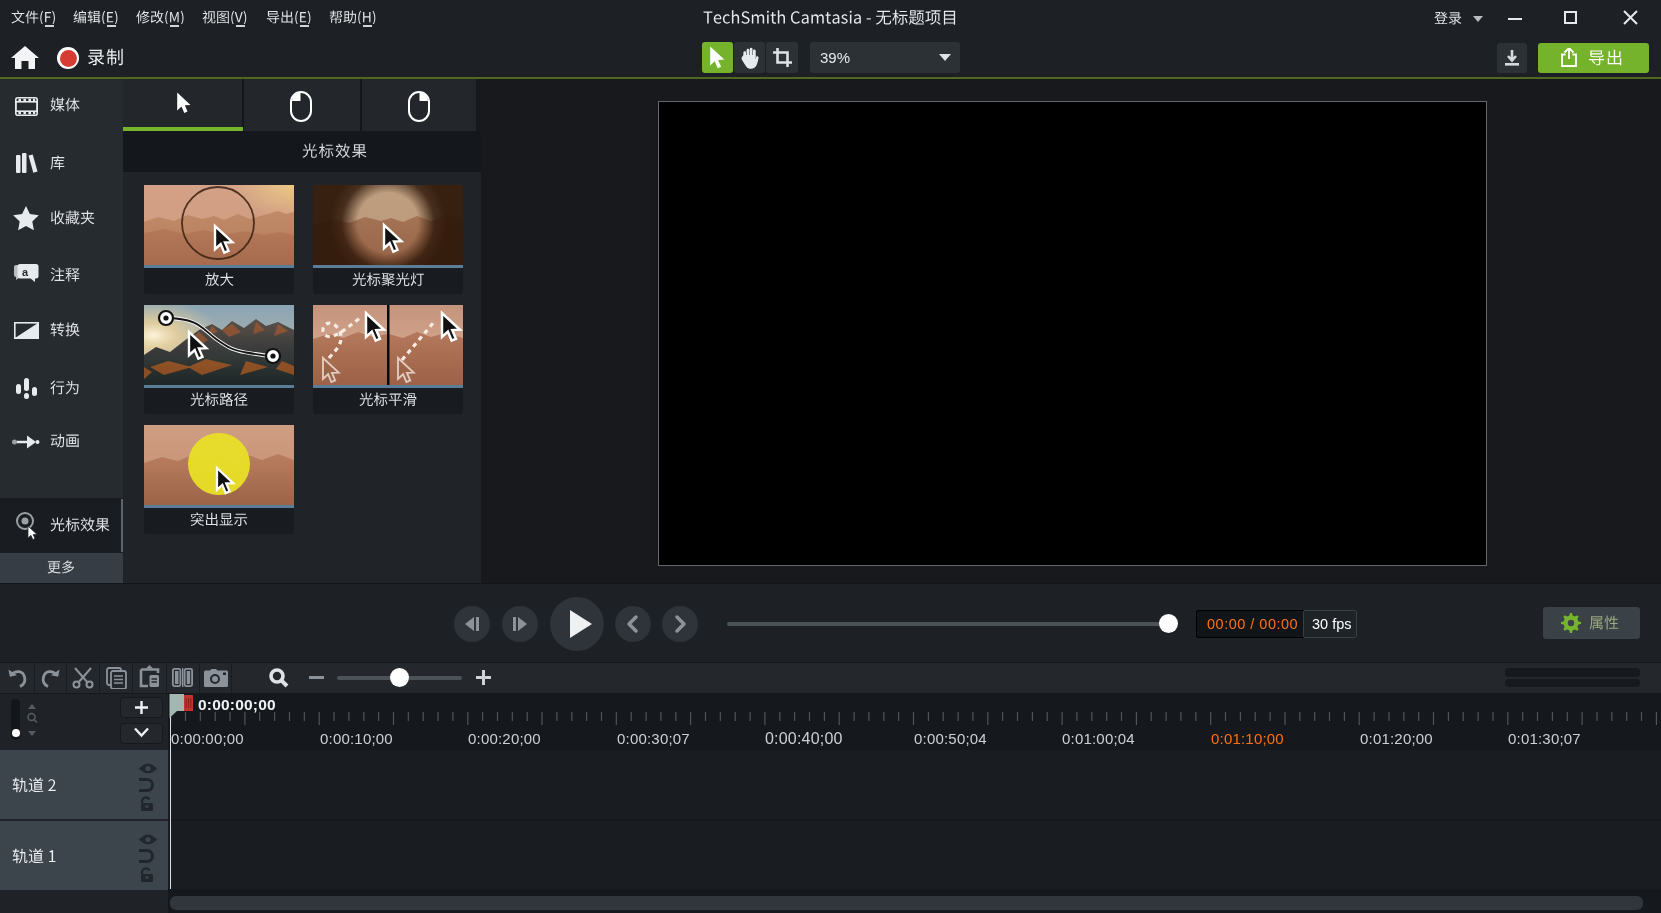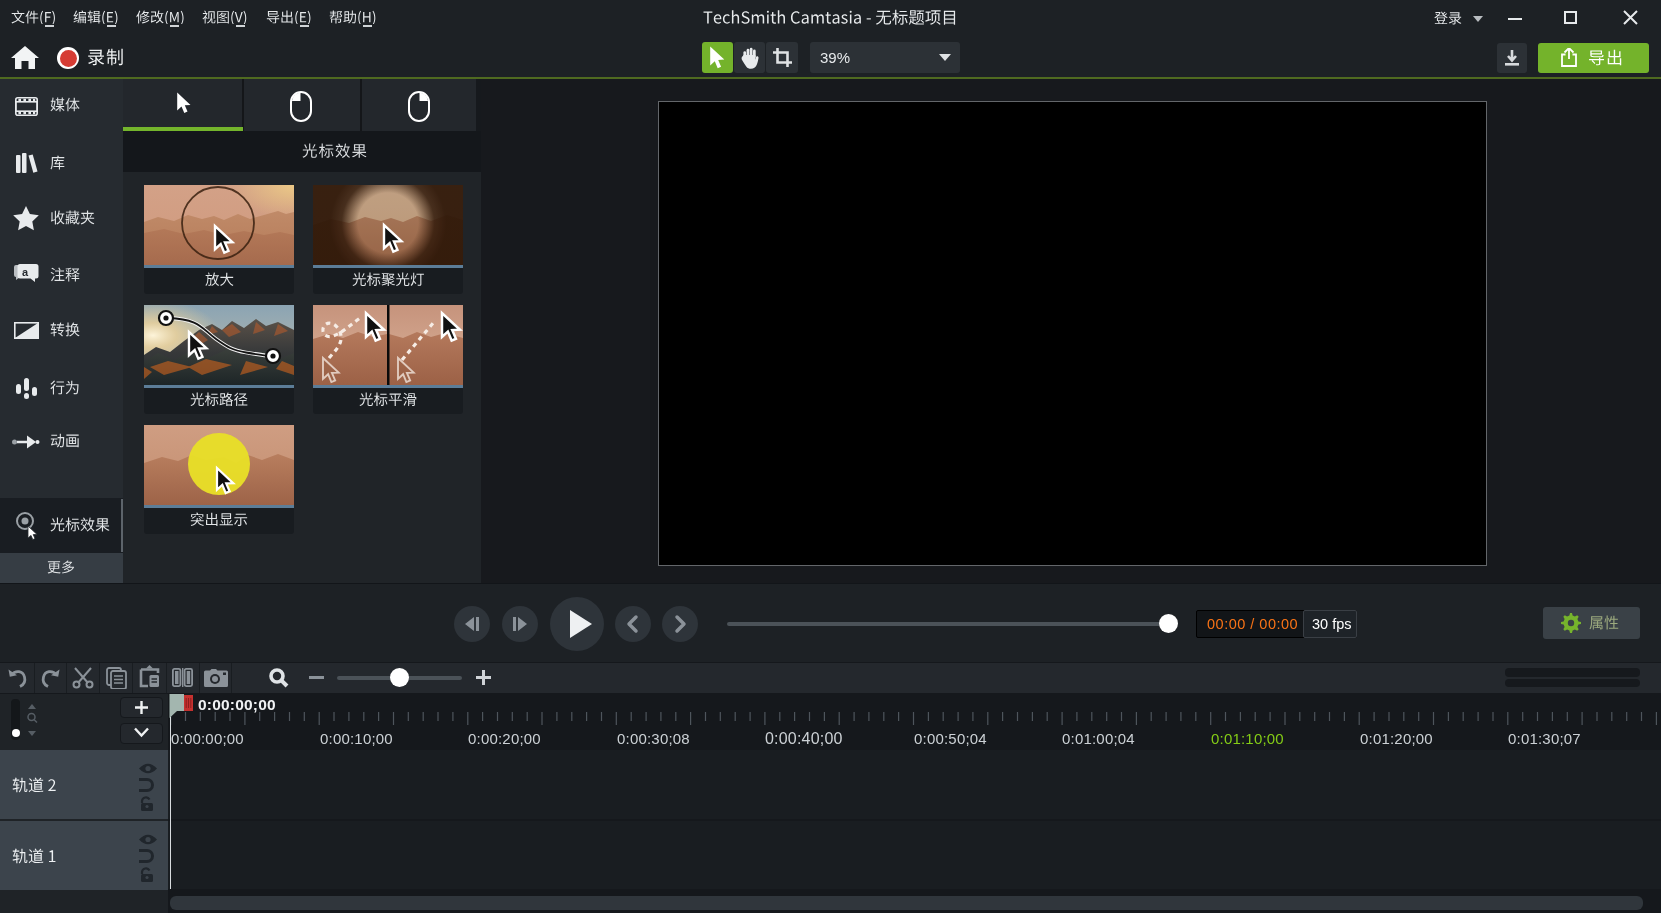--- a/index.html
+++ b/index.html
@@ -666,25 +666,25 @@
     <rect x="1413.5" y="0" width="1.2" height="13" fill="#4e555c"></rect>
     <rect x="1428.4" y="0" width="1.2" height="9" fill="#4e555c"></rect>
     <rect x="1443.2" y="0" width="1.2" height="9" fill="#4e555c"></rect>
     <rect x="1458.1" y="0" width="1.2" height="9" fill="#4e555c"></rect>
     <rect x="1472.9" y="0" width="1.2" height="9" fill="#4e555c"></rect>
     <rect x="1487.8" y="0" width="1.2" height="13" fill="#4e555c"></rect>
   </svg>
 <div style="position:absolute;left:171px;top:730px;width:80px;height:17px;font-size:15px;color:#ccd1d5;letter-spacing:0.2px">0:00:00;00</div>
 <div style="position:absolute;left:320px;top:730px;width:80px;height:17px;font-size:15px;color:#ccd1d5;letter-spacing:0.2px">0:00:10;00</div>
 <div style="position:absolute;left:468px;top:730px;width:80px;height:17px;font-size:15px;color:#ccd1d5;letter-spacing:0.2px">0:00:20;00</div>
-<div style="position:absolute;left:617px;top:730px;width:80px;height:17px;font-size:15px;color:#ccd1d5;letter-spacing:0.2px">0:00:30;08</div>
+<div style="position:absolute;left:617px;top:730px;width:80px;height:17px;font-size:15px;color:#ccd1d5;letter-spacing:0.2px">0:00:30;07</div>
 <div style="position:absolute;left:765px;top:730px;width:80px;height:17px;font-size:16px;color:#ccd1d5;letter-spacing:0.2px">0:00:40;00</div>
 <div style="position:absolute;left:914px;top:730px;width:80px;height:17px;font-size:15px;color:#ccd1d5;letter-spacing:0.2px">0:00:50;04</div>
 <div style="position:absolute;left:1062px;top:730px;width:80px;height:17px;font-size:15px;color:#ccd1d5;letter-spacing:0.2px">0:01:00;04</div>
-<div style="position:absolute;left:1211px;top:730px;width:80px;height:17px;font-size:15px;color:#84cc16;letter-spacing:0.2px">0:01:10;00</div>
+<div style="position:absolute;left:1211px;top:730px;width:80px;height:17px;font-size:15px;color:#f97316;letter-spacing:0.2px">0:01:10;00</div>
 <div style="position:absolute;left:1360px;top:730px;width:80px;height:17px;font-size:15px;color:#ccd1d5;letter-spacing:0.2px">0:01:20;00</div>
 <div style="position:absolute;left:1508px;top:730px;width:80px;height:17px;font-size:15px;color:#ccd1d5;letter-spacing:0.2px">0:01:30;07</div>
 <div style="position:absolute;left:168px;top:750px;width:1493px;height:69px;background:#191d21"></div>
 <div style="position:absolute;left:168px;top:821px;width:1493px;height:68px;background:#191d21"></div>
 <div style="position:absolute;left:0;top:750px;width:168px;height:69px;background:#3c444c"></div>
 <div style="position:absolute;left:12.0px;top:777.0px;line-height:0"><svg width="44.5" height="16.0" viewBox="0 0 44.5 16.0" fill="#eef1f3">
       <path transform="translate(0.0,14.1) scale(0.016000,-0.016000)" d="M80 331C88 339 120 345 157 345H268V205L40 167L57 92L268 133V-76H339V148L468 174L465 241L339 218V345H455V413H339V568H268V413H151C184 482 216 564 244 650H454V722H267C277 757 286 792 294 826L216 843C209 803 199 762 188 722H49V650H167C143 571 118 506 107 482C88 438 74 406 56 401C64 382 76 346 80 331ZM475 629V558H589C586 384 566 144 423 -37C442 -48 467 -70 479 -84C629 114 653 368 657 558H766V33C766 -38 793 -56 842 -56H882C949 -56 959 -16 966 116C947 121 921 132 903 147C900 32 898 6 879 6H855C842 6 834 10 834 40V629H657V832H589V629Z"></path>
       <path transform="translate(16.0,14.1) scale(0.016000,-0.016000)" d="M64 765C117 714 180 642 207 596L269 638C239 684 175 753 122 801ZM455 368H790V284H455ZM455 231H790V147H455ZM455 504H790V421H455ZM384 561V89H863V561H624C635 586 647 616 659 645H947V708H760C784 741 809 781 833 818L759 840C743 801 711 747 684 708H497L549 732C537 763 505 811 476 844L414 817C440 784 468 739 481 708H311V645H576C570 618 561 587 553 561ZM262 483H51V413H190V102C145 86 94 44 42 -7L89 -68C140 -6 191 47 227 47C250 47 281 17 324 -7C393 -46 479 -57 597 -57C693 -57 869 -51 941 -46C942 -25 954 9 962 27C865 17 716 10 599 10C490 10 404 17 340 52C305 72 282 90 262 100Z"></path>
       <path transform="translate(35.6,14.1) scale(0.016000,-0.016000)" d="M44 0H505V79H302C265 79 220 75 182 72C354 235 470 384 470 531C470 661 387 746 256 746C163 746 99 704 40 639L93 587C134 636 185 672 245 672C336 672 380 611 380 527C380 401 274 255 44 54Z"></path>
     </svg></div>

